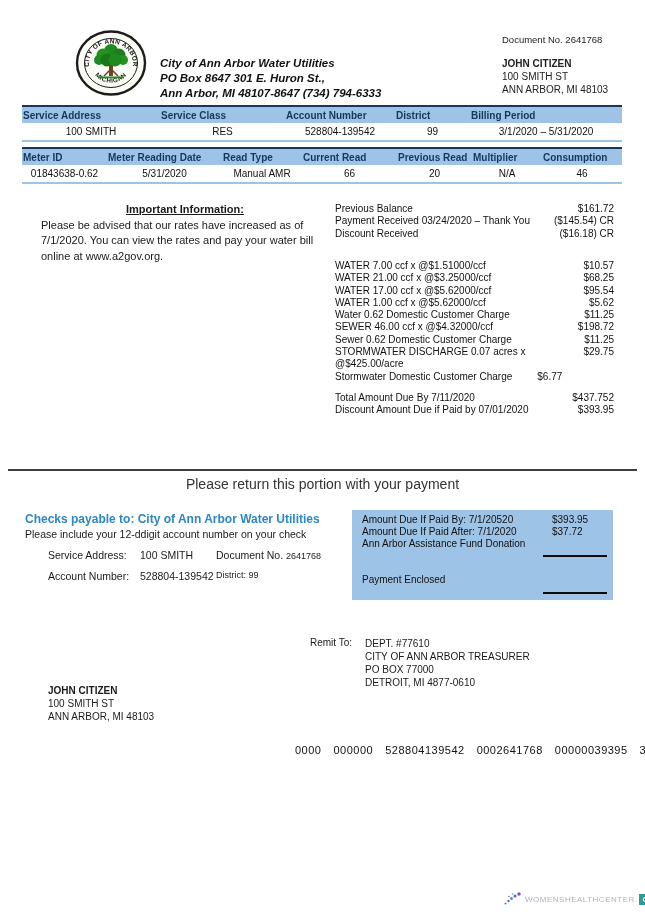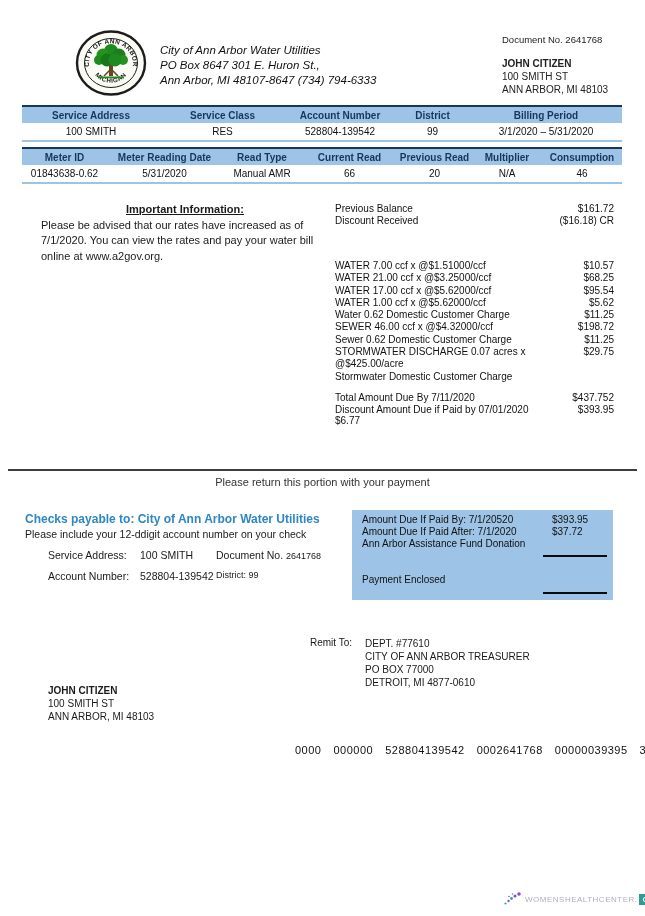--- a/index.html
+++ b/index.html
@@ -8,49 +8,49 @@
     --stub_title_blue:#2E86C5;
     --box_bg:#9DC3E6;
     --watermark_teal:#2E9C96;
   }
   *{margin:0;padding:0;box-sizing:border-box;}
   body{background:#fff;font-family:"Liberation Sans","DejaVu Sans",sans-serif;color:#1a1a1a;}
   .page{position:relative;width:645px;height:916px;background:#ffffff;overflow:hidden;}
 
   
   .seal{position:absolute;left:74px;top:29px;}
-  .utility{position:absolute;left:160px;top:43px;font-weight:normal;font-style:italic;font-size:11.5px;line-height:15px;color:#111;}
+  .utility{position:absolute;left:160px;top:56px;font-weight:bold;font-style:italic;font-size:11.5px;line-height:15px;color:#111;}
   .docinfo{position:absolute;left:502px;top:33px;font-size:9.5px;line-height:13px;color:#222;}
   .docinfo .name{margin-top:11px;font-weight:bold;font-size:10px;}
   .docinfo .addr{font-size:10px;}
 
   
   table{position:absolute;left:22px;border-collapse:collapse;table-layout:fixed;width:600px;font-size:10px;}
   table.t1{top:105px;}
   table.t2{top:147px;}
-  th{background:var(--table_header_bg);color:var(--table_header_text);font-weight:bold;padding:2.5px 1px;text-align:center;font-size:10px;}
+  th{background:var(--table_header_bg);color:var(--table_header_text);font-weight:bold;padding:2.5px 1px;text-align:left;font-size:10px;}
   td{padding:3px 1px;text-align:center;color:#111;}
   table{border-top:2px solid #17365D;border-bottom:2px solid var(--table_header_bg);}
 
   
   .important{position:absolute;left:25px;top:203px;width:288px;font-size:11px;margin-left:16px;}
   .imp-title{text-align:center;font-weight:bold;text-decoration:underline;margin-bottom:3px;}
   .imp-body{line-height:15.3px;}
 
   
   .charges{position:absolute;left:318px;width:296px;font-size:10px;color:#111;}
   .balances{top:203px;}
   .details{top:260px;}
   .totals{top:392px;}
   .charge-row{display:flex;justify-content:space-between;line-height:12.3px;padding-left:17px;}
-  .charge-row.inline{justify-content:flex-start;gap:32px;flex-direction:column;}
+  .charge-row.inline{justify-content:flex-start;gap:25px;}
 
   
   .divider{position:absolute;left:8px;right:8px;top:469px;height:2px;background:#3d3d3d;}
-  .return-note{position:absolute;left:0;right:0;top:476px;text-align:center;font-size:11px;color:#333;}
+  .return-note{position:absolute;left:0;right:0;top:476px;text-align:center;font-size:14px;color:#333;}
 
   
   .stub-title{position:absolute;left:25px;top:512px;font-size:12px;font-weight:bold;color:var(--stub_title_blue);}
   .stub-note{position:absolute;left:25px;top:528px;font-size:10.5px;}
   .stub-row{position:absolute;left:0;width:350px;font-size:10.5px;}
   .stub-row .lab{position:absolute;left:48px;}
   .stub-row .val{position:absolute;left:140px;}
   .stub-row .extra{position:absolute;left:216px;}
   .stub-row .sm{font-size:9px;}
   .r1{top:549px;}
@@ -187,20 +187,24 @@
     <div class="imp-title">Important Information:</div>
     <div class="imp-body">Please be advised that our rates have increased as of 7/1/2020. You can view the rates and pay your water bill online at www.a2gov.org.</div>
   </div>
 
   <div class="charges balances">
     <div class="charge-row">
         <span>Previous Balance</span>
         <span>$161.72</span>
       </div>
     <div class="charge-row">
+        <span>Payment Received 03/24/2020 – Thank You</span>
+        <span>($145.54) CR</span>
+      </div>
+    <div class="charge-row">
         <span>Discount Received</span>
         <span>($16.18) CR</span>
       </div>
   </div>
 
   <div class="charges details">
     <div class="charge-row">
         <span>WATER 7.00 ccf x @$1.51000/ccf</span>
         <span>$10.57</span>
       </div>

